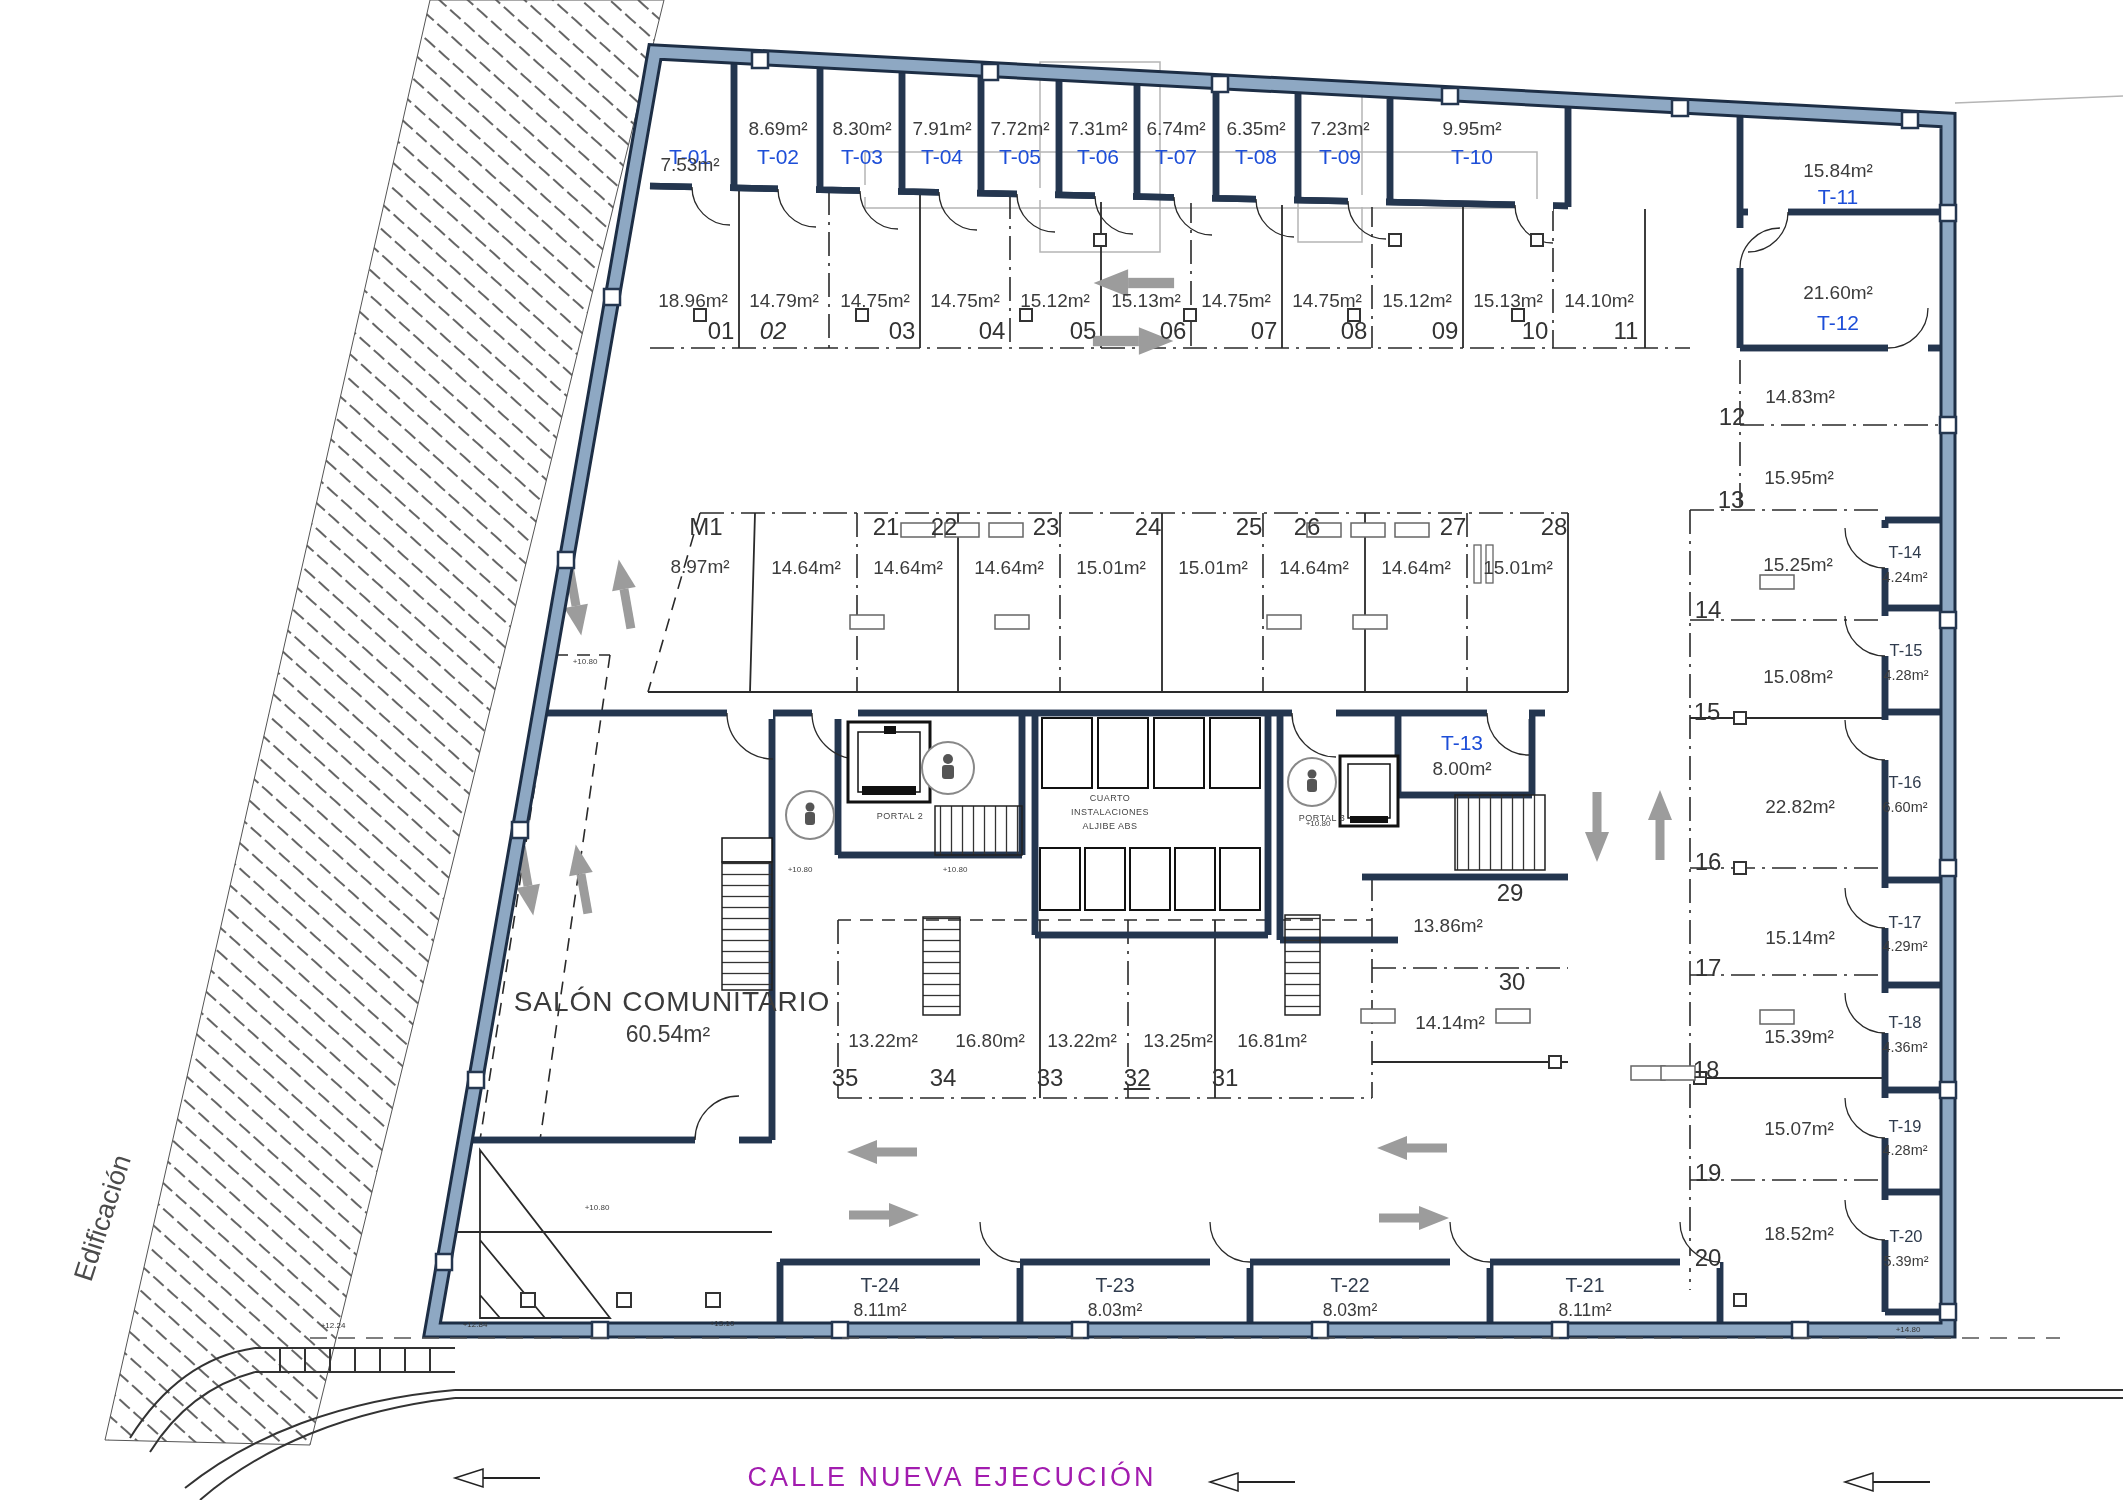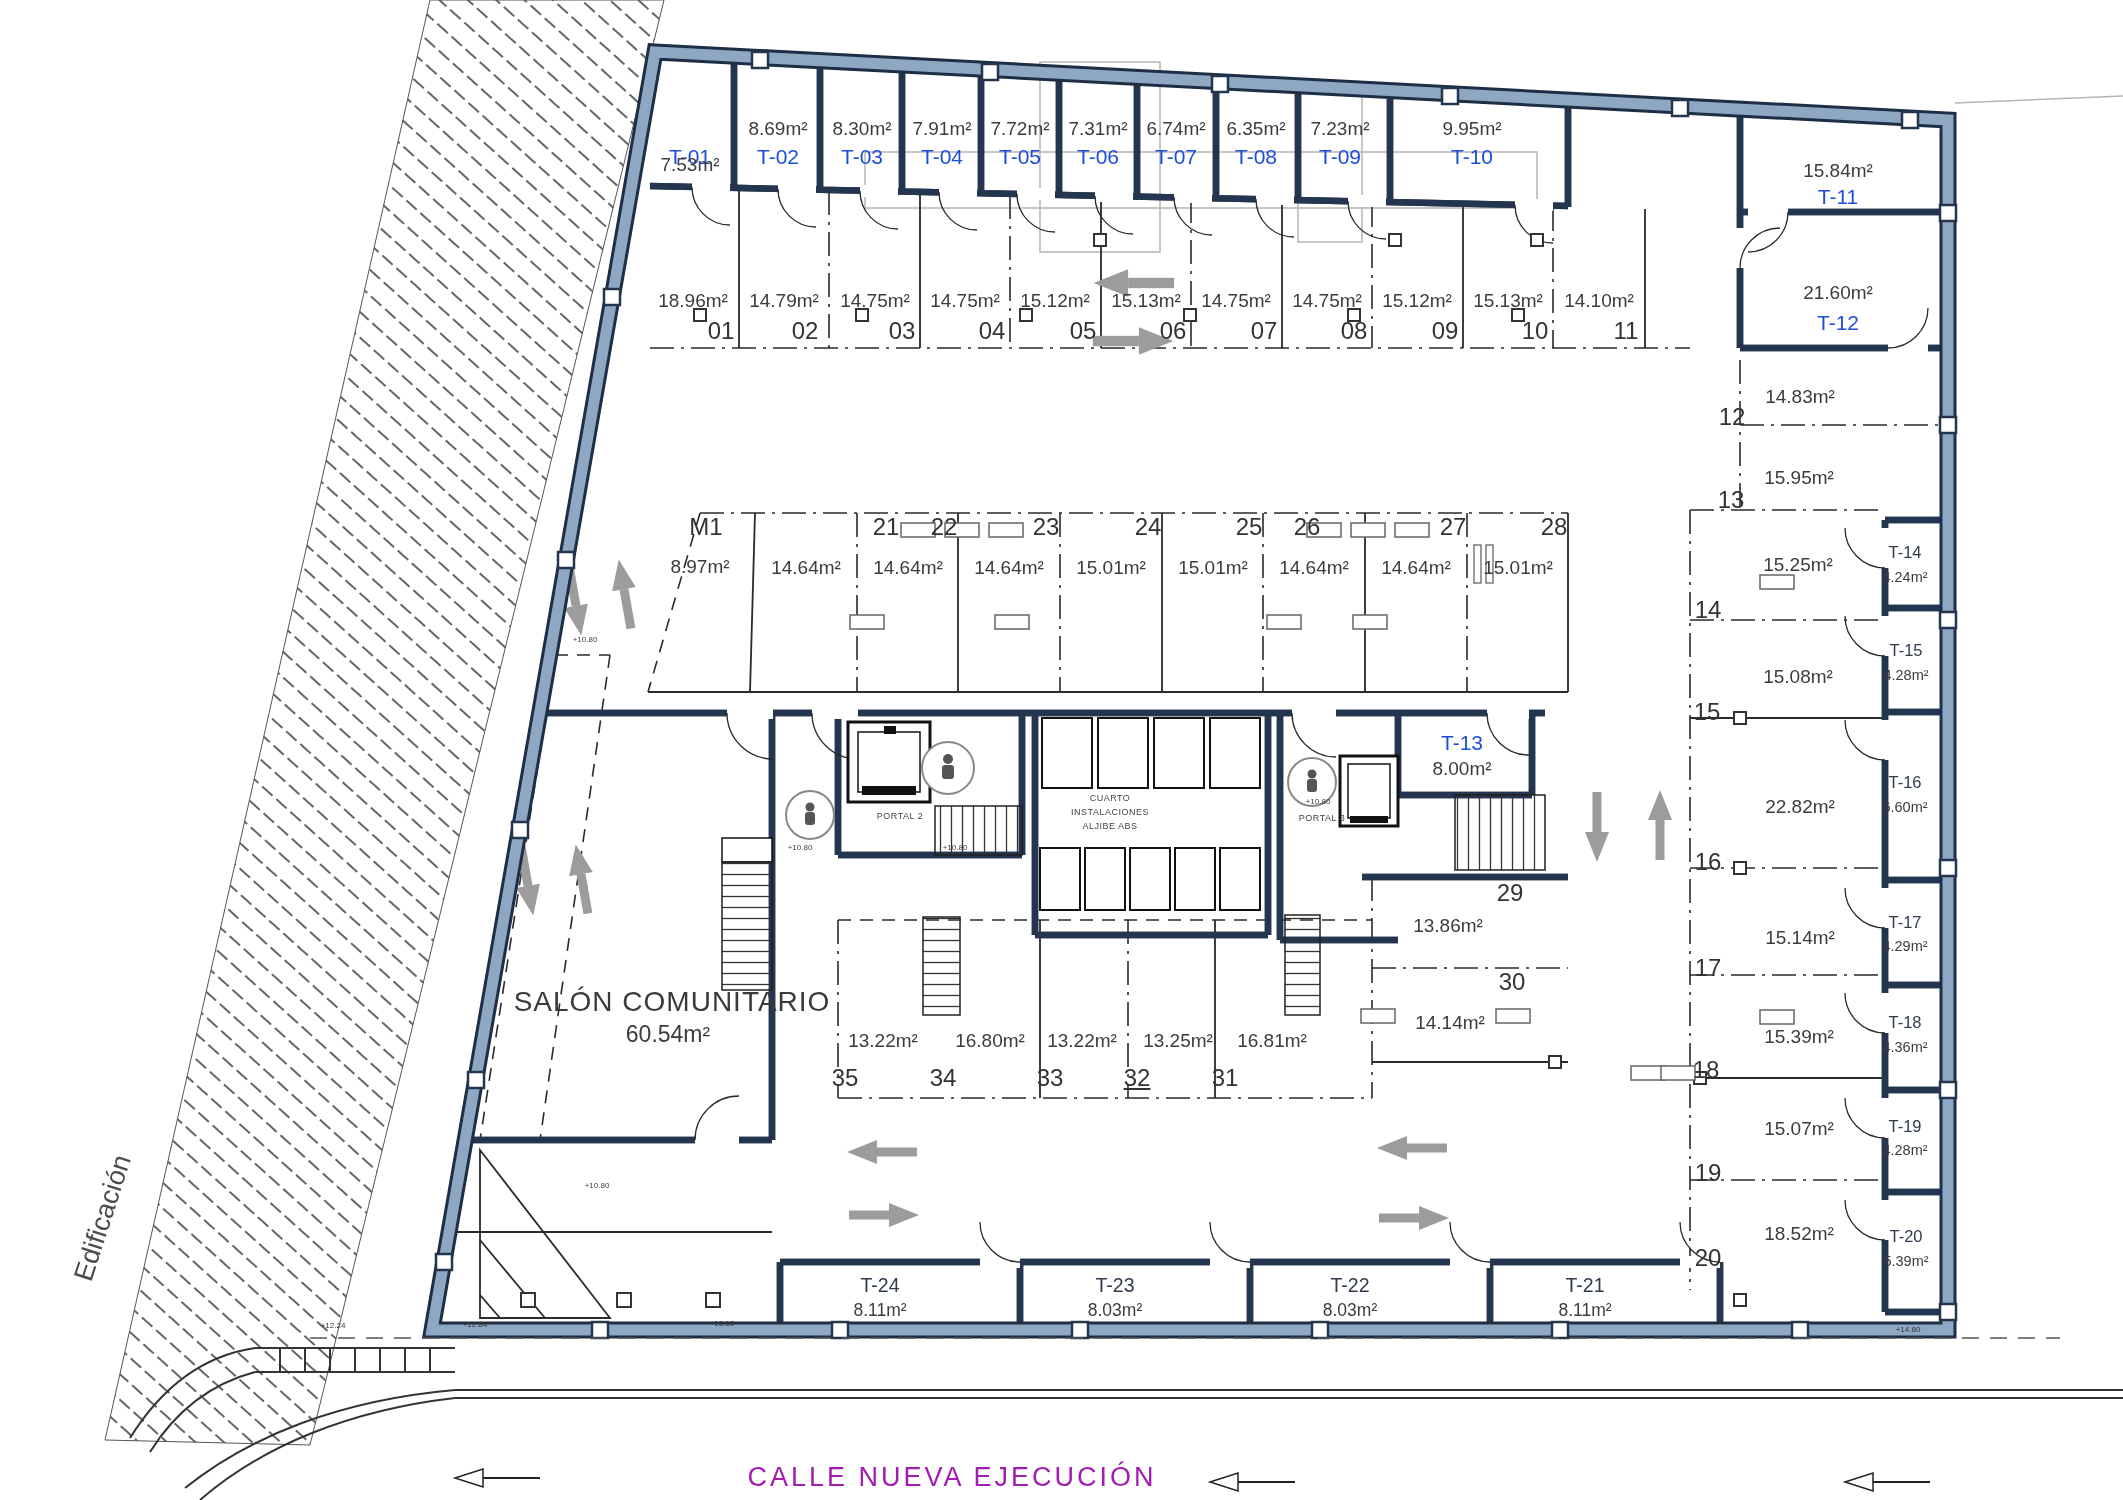--- a/index.html
+++ b/index.html
@@ -13,21 +13,21 @@
   .rid{font-size:21px;color:#1d4ed8;}
   .area-md{font-size:17.5px;}
   .rid-md{font-size:19.5px;color:#2f3b4d;}
   .area-sm{font-size:14.5px;}
   .rid-sm{font-size:16.5px;color:#2f3b4d;}
   .pnum{font-size:24px;color:#333;}
   .parea{font-size:19px;}
   .salon1{font-size:28px;letter-spacing:1px;color:#3a3a3a;}
   .salon2{font-size:23px;}
   .tiny{font-size:9px;color:#444;letter-spacing:.5px;}
-  .tiny2{font-size:8px;color:#444;}
+  .tiny2{font-size:8px;color:#444;margin-top:22px;}
   .elev{font-size:8px;color:#333;}
   .street{font-size:27px;letter-spacing:3px;color:#a21caf;}
   .edif{font-size:27px;color:#4b4b4b;transform:translate(-50%,-50%) rotate(-72deg);}
   
   .wd{stroke:#24364f;stroke-width:6.5;fill:none;}
   .wl{stroke:#9db4cc;stroke-width:3.2;fill:none;}
   .k{stroke:#2a2a2a;stroke-width:1.8;fill:none;}
   .k13{stroke:#2a2a2a;stroke-width:1.3;fill:none;}
   .dd{stroke:#2a2a2a;stroke-width:1.6;fill:none;stroke-dasharray:24 7 3 7;}
   .da{stroke:#2a2a2a;stroke-width:1.6;fill:none;stroke-dasharray:13 9;}
@@ -363,21 +363,21 @@
       <span class="lbl rid-md" style="left: 880px; top: 1286px;">T-24</span>
       <span class="lbl area-md" style="left: 880px; top: 1311px;">8.11m²</span>
       <span class="lbl rid-md" style="left: 1115px; top: 1286px;">T-23</span>
       <span class="lbl area-md" style="left: 1115px; top: 1311px;">8.03m²</span>
       <span class="lbl rid-md" style="left: 1350px; top: 1286px;">T-22</span>
       <span class="lbl area-md" style="left: 1350px; top: 1311px;">8.03m²</span>
       <span class="lbl rid-md" style="left: 1585px; top: 1286px;">T-21</span>
       <span class="lbl area-md" style="left: 1585px; top: 1311px;">8.11m²</span>
       <span class="lbl pnum" style="left: 721px; top: 331px;">01</span>
       <span class="lbl parea" style="left: 693px; top: 300px;">18.96m²</span>
-      <span class="lbl pnum" style="left: 805px; top: 331px;">02</span>
+      <span class="lbl pnum" style="left: 773px; top: 331px; font-style: italic;">02</span>
       <span class="lbl parea" style="left: 784px; top: 300px;">14.79m²</span>
       <span class="lbl pnum" style="left: 902px; top: 331px;">03</span>
       <span class="lbl parea" style="left: 875px; top: 300px;">14.75m²</span>
       <span class="lbl pnum" style="left: 992px; top: 331px;">04</span>
       <span class="lbl parea" style="left: 965px; top: 300px;">14.75m²</span>
       <span class="lbl pnum" style="left: 1083px; top: 331px;">05</span>
       <span class="lbl parea" style="left: 1055px; top: 300px;">15.12m²</span>
       <span class="lbl pnum" style="left: 1173px; top: 331px;">06</span>
       <span class="lbl parea" style="left: 1146px; top: 300px;">15.13m²</span>
       <span class="lbl pnum" style="left: 1264px; top: 331px;">07</span>

